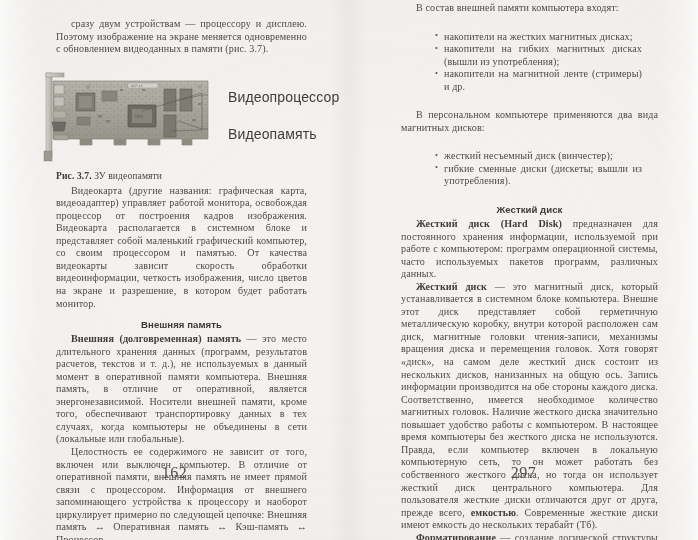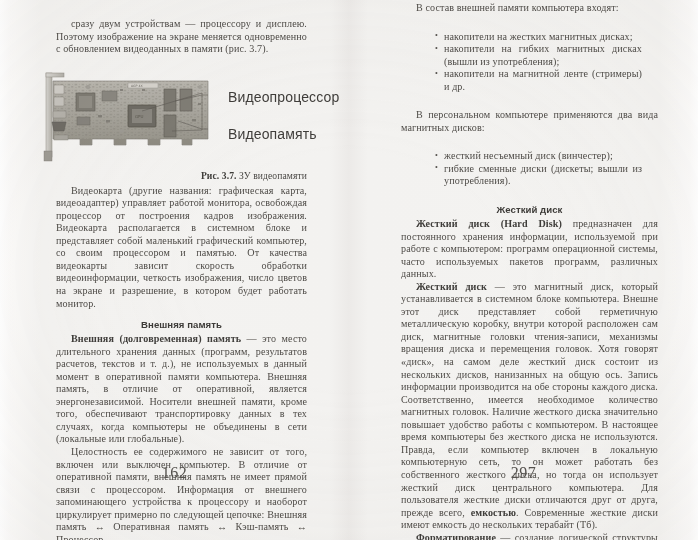--- a/index.html
+++ b/index.html
@@ -77,21 +77,21 @@
     left: -24px;
     top: 2px;
     width: 186px;
     height: 100px;
   }
   .fig-caption {
     position: absolute;
     left: 0;
     right: 0;
     bottom: -10px;
-    text-align: right;
+    text-align: left;
     font-size: 9.6px;
     color: #4a4845;
     letter-spacing: .01em;
   }
   .fig-caption b { font-weight: bold; }
 
   .callout {
     position: absolute;
     font-family: "Liberation Sans", sans-serif;
     font-size: 14px;

